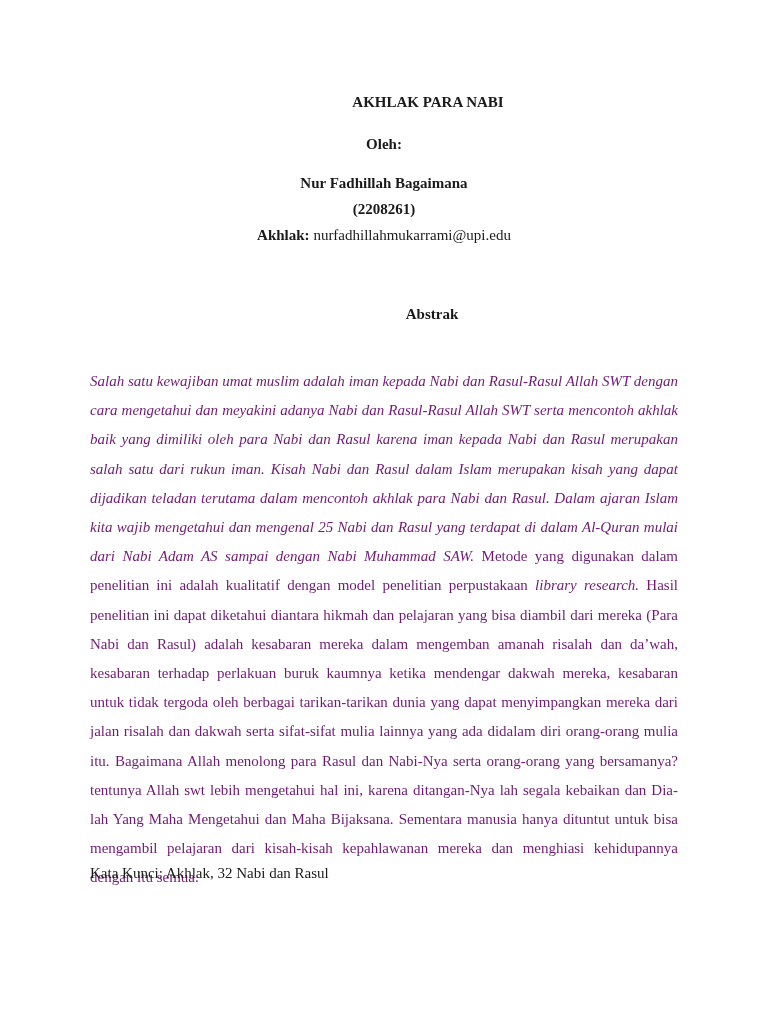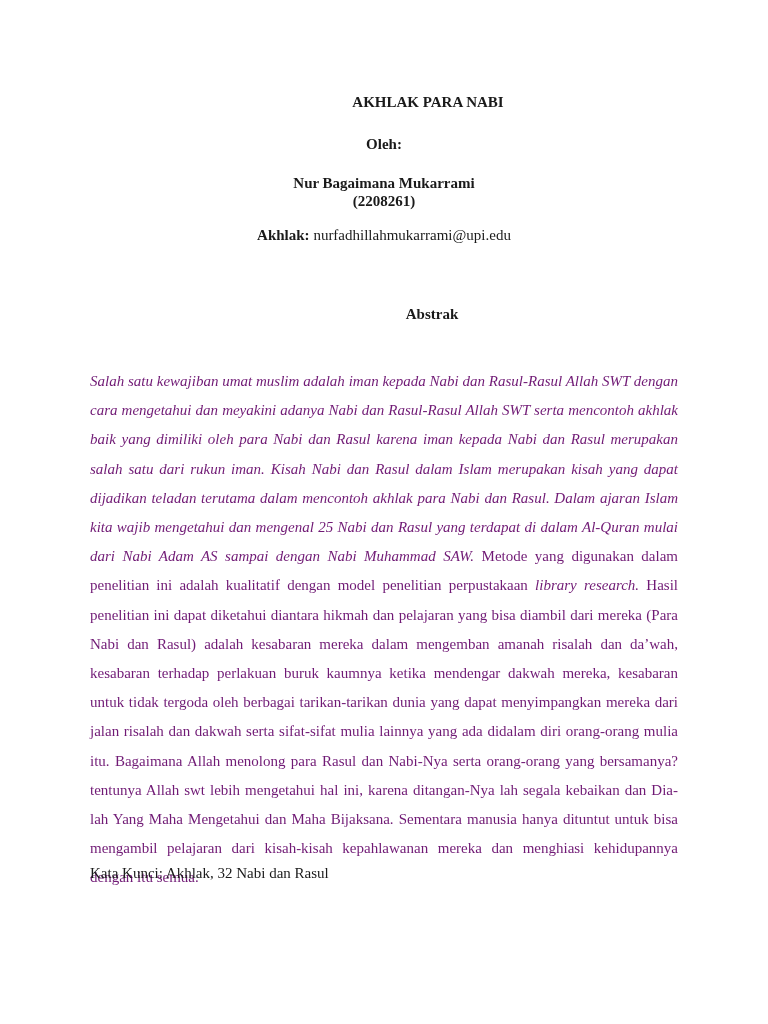--- a/index.html
+++ b/index.html
@@ -27,21 +27,21 @@
       left: 0;
       width: 768px;
       text-align: center;
       font-size: 15px;
       line-height: 18px;
     }
     .bold { font-weight: bold; }
     #title { top: 93px; padding-left: 44px; }
     #oleh { top: 135px; }
     #author { top: 174px; }
-    #nim { top: 192px; }
+    #nim { top: 200px; }
     #email { top: 226px; }
     #abstrak-heading { top: 305px; margin-left: 48px; }
 
     .abstract {
       position: absolute;
       left: 90px;
       top: 367px;
       width: 588px;
       font-size: 15px;
       line-height: 29.2px;
@@ -61,21 +61,21 @@
   </style>
 </head>
 <body>
 
 <div class="page">
 
   <div id="title" class="center-block bold">AKHLAK PARA NABI</div>
 
   <div id="oleh" class="center-block bold">Oleh:</div>
 
-  <div id="author" class="center-block bold">Nur Bagaimana Mukarrami</div>
+  <div id="author" class="center-block bold">Nur Fadhillah Bagaimana</div>
 
   <div id="nim" class="center-block bold">(2208261)</div>
 
   <div id="email" class="center-block">
     <span class="bold">Akhlak:</span><span> nurfadhillahmukarrami@upi.edu</span>
   </div>
 
   <div id="abstrak-heading" class="center-block bold">Abstrak</div>
 
   <div class="abstract"><span class="it"> Salah satu kewajiban umat muslim adalah iman kepada Nabi dan Rasul-Rasul Allah SWT dengan cara mengetahui dan meyakini adanya Nabi dan Rasul-Rasul Allah SWT serta mencontoh akhlak baik yang dimiliki oleh para Nabi dan Rasul karena iman kepada Nabi dan Rasul merupakan salah satu dari rukun iman. Kisah Nabi dan Rasul dalam Islam merupakan kisah yang dapat dijadikan teladan terutama dalam mencontoh akhlak para Nabi dan Rasul. Dalam ajaran Islam kita wajib mengetahui dan mengenal 25 Nabi dan Rasul yang terdapat di dalam Al-Quran mulai dari Nabi Adam AS sampai dengan Nabi Muhammad SAW.</span><span> Metode yang digunakan dalam penelitian ini adalah kualitatif dengan model penelitian perpustakaan </span><span class="it">library research.</span><span> Hasil penelitian ini dapat diketahui diantara hikmah dan pelajaran yang bisa diambil dari mereka (Para Nabi dan Rasul) adalah kesabaran mereka dalam mengemban amanah risalah dan da’wah, kesabaran terhadap perlakuan buruk kaumnya ketika mendengar dakwah mereka, kesabaran untuk tidak tergoda oleh berbagai tarikan-tarikan dunia yang dapat menyimpangkan mereka dari jalan risalah dan dakwah serta sifat-sifat mulia lainnya yang ada didalam diri orang-orang mulia itu. Bagaimana Allah menolong para Rasul dan Nabi-Nya serta orang-orang yang bersamanya? tentunya Allah swt lebih mengetahui hal ini, karena ditangan-Nya lah segala kebaikan dan Dia-lah Yang Maha Mengetahui dan Maha Bijaksana. Sementara manusia hanya dituntut untuk bisa mengambil pelajaran dari kisah-kisah kepahlawanan mereka dan menghiasi kehidupannya dengan itu semua.</span></div>

